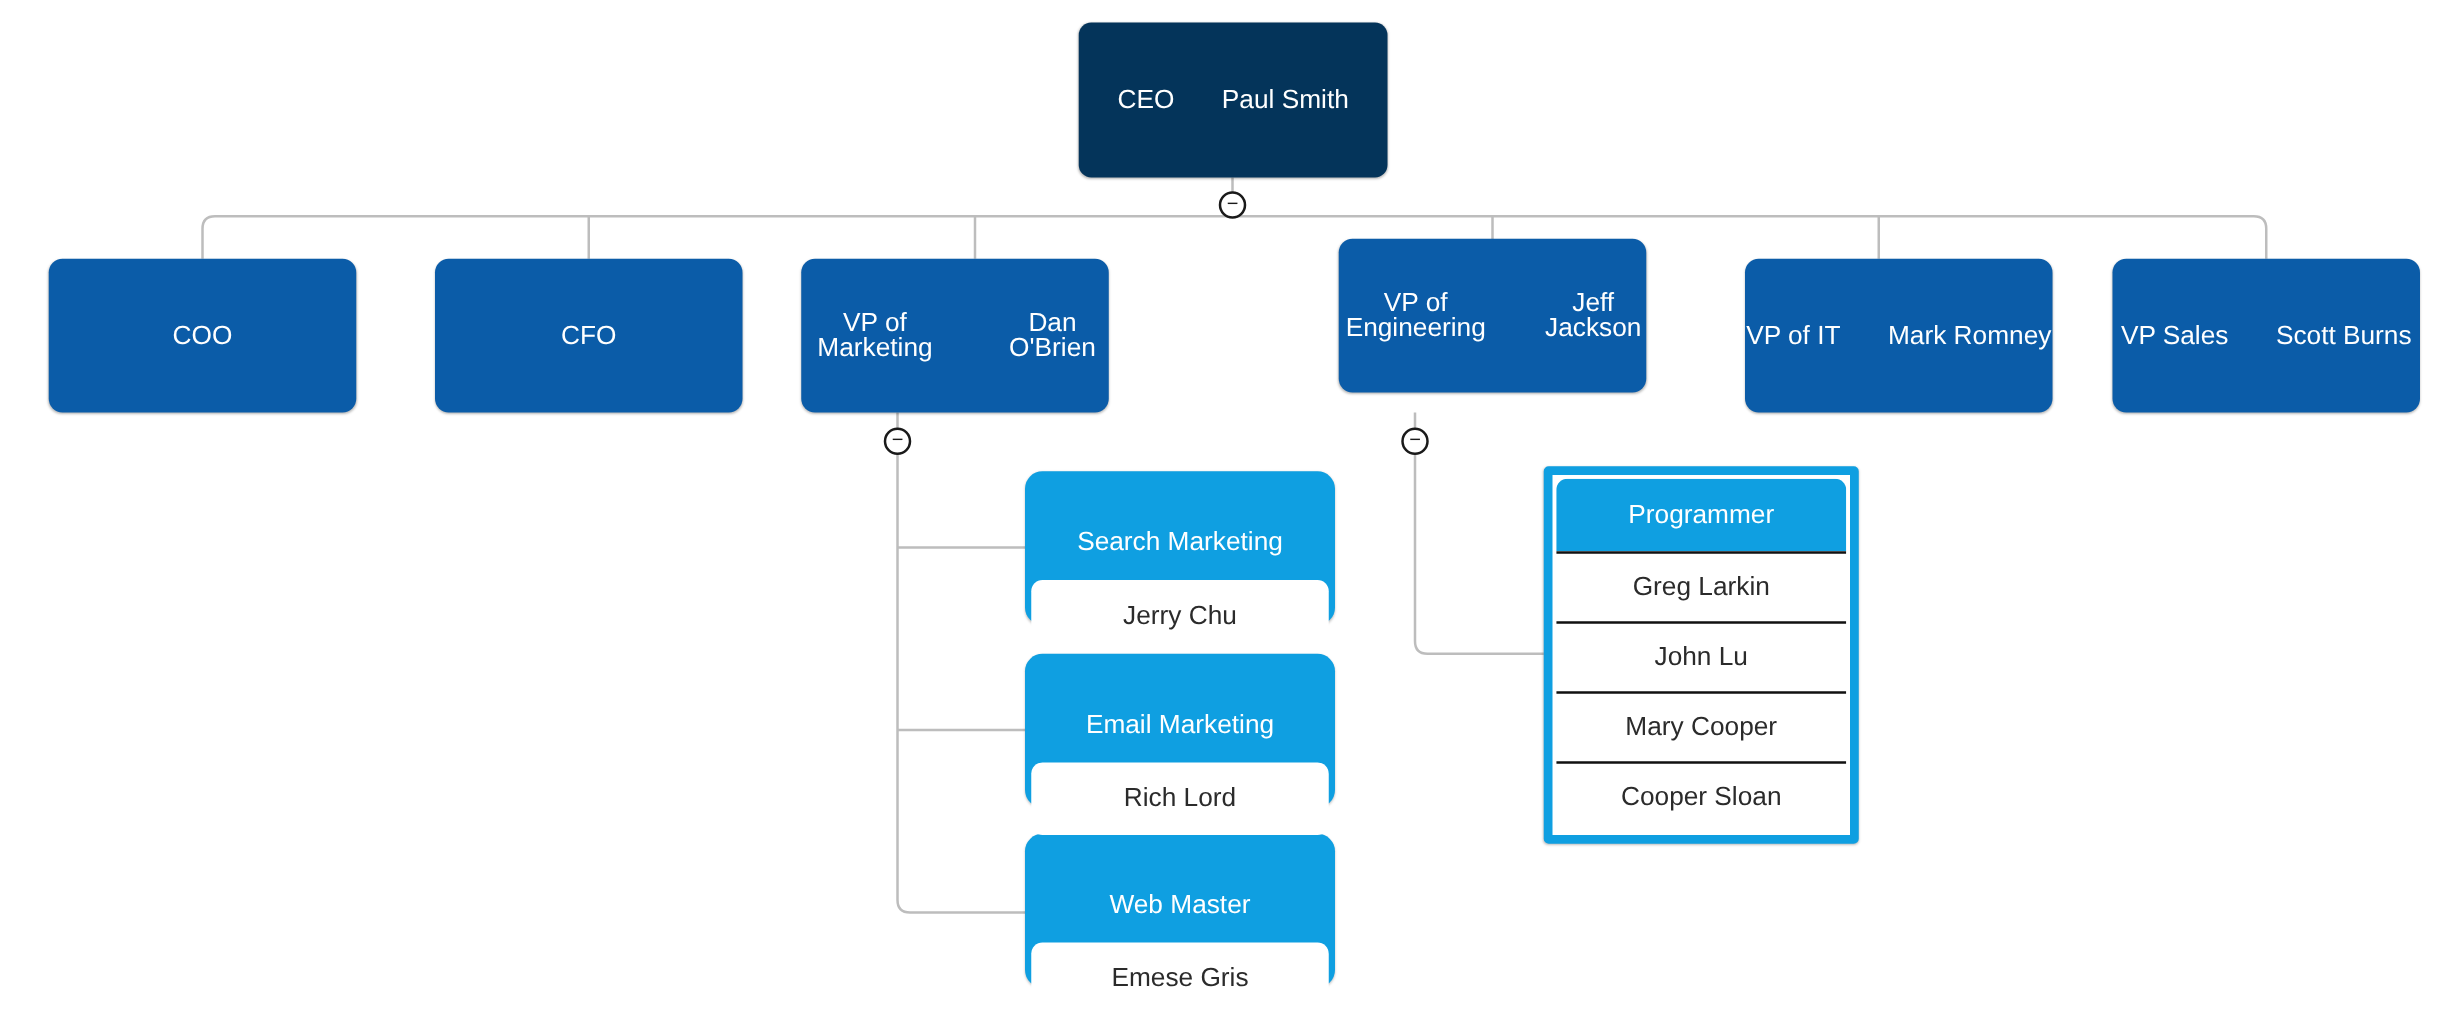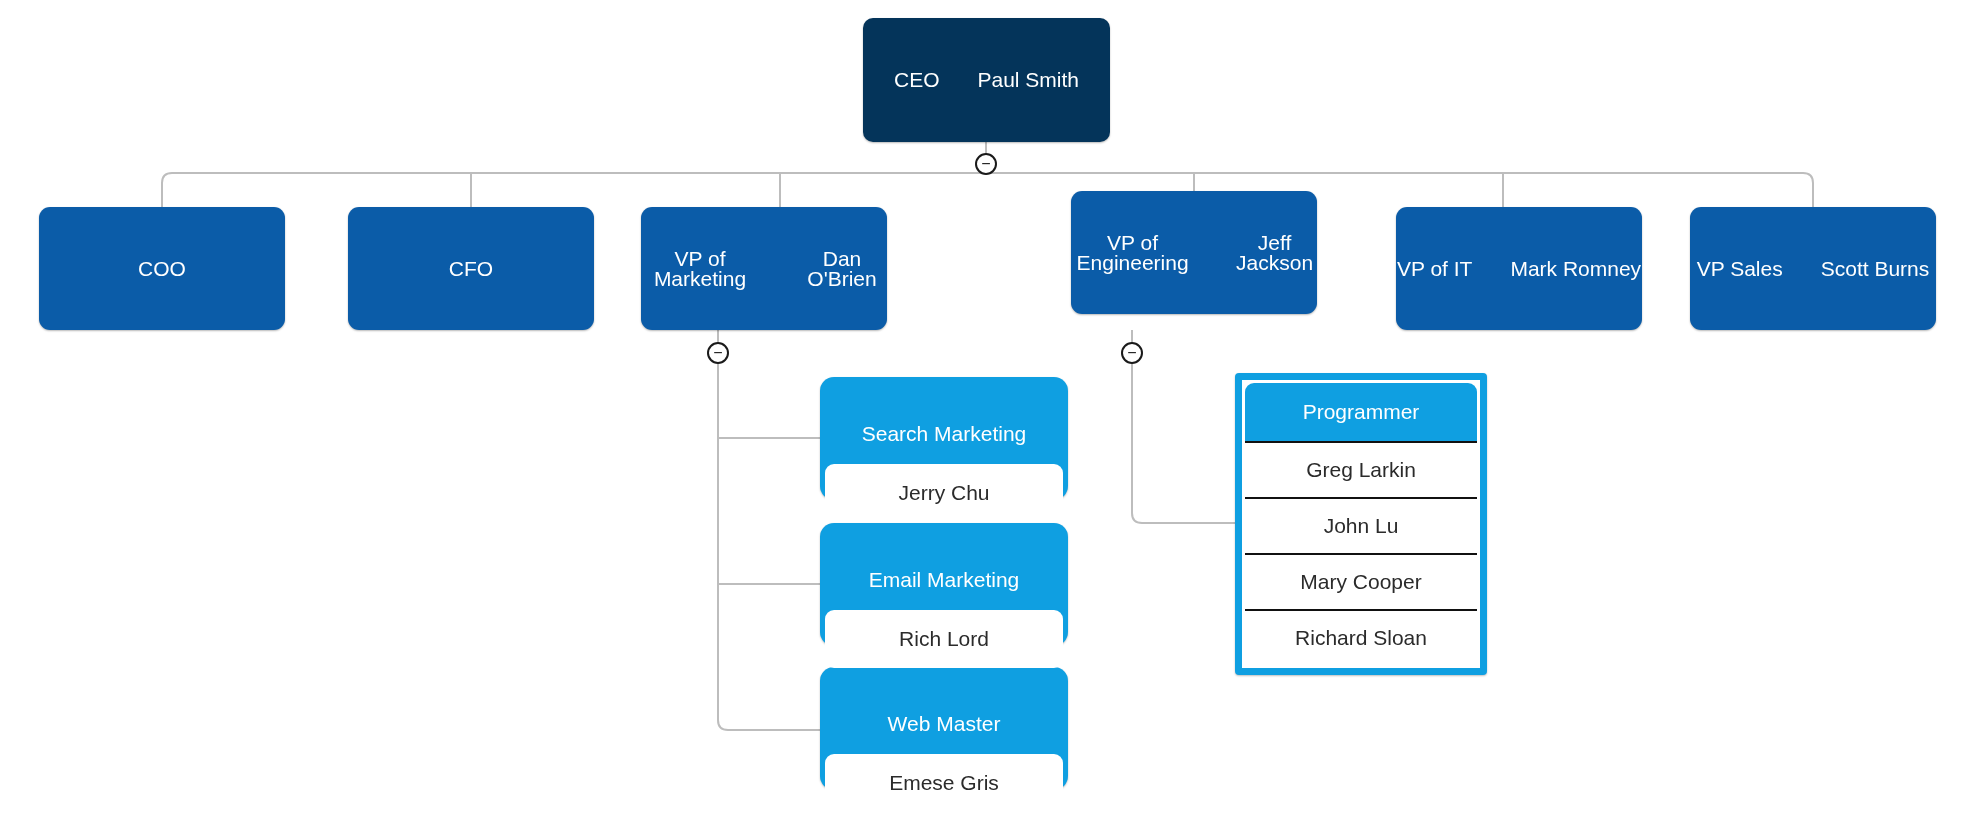--- a/index.html
+++ b/index.html
@@ -158,21 +158,21 @@
     <div class="sub-head">Email Marketing</div>
     <div class="sub-body">Rich Lord</div>
   </div>
 
   <div class="group-box">
     <div class="group-inner">
       <div class="group-head">Programmer</div>
       <div class="member-row">Greg Larkin</div>
       <div class="member-row">John Lu</div>
       <div class="member-row">Mary Cooper</div>
-      <div class="member-row">Richard Sloan</div>
+      <div class="member-row">Cooper Sloan</div>
     </div>
   </div>
 
   <div class="collapse-btn" style="left:975px;top:153px;">−</div>
   <div class="collapse-btn" style="left:707px;top:342px;">−</div>
   <div class="collapse-btn" style="left:1121px;top:342px;">−</div>
 
 </div>
 
 </body></html>

